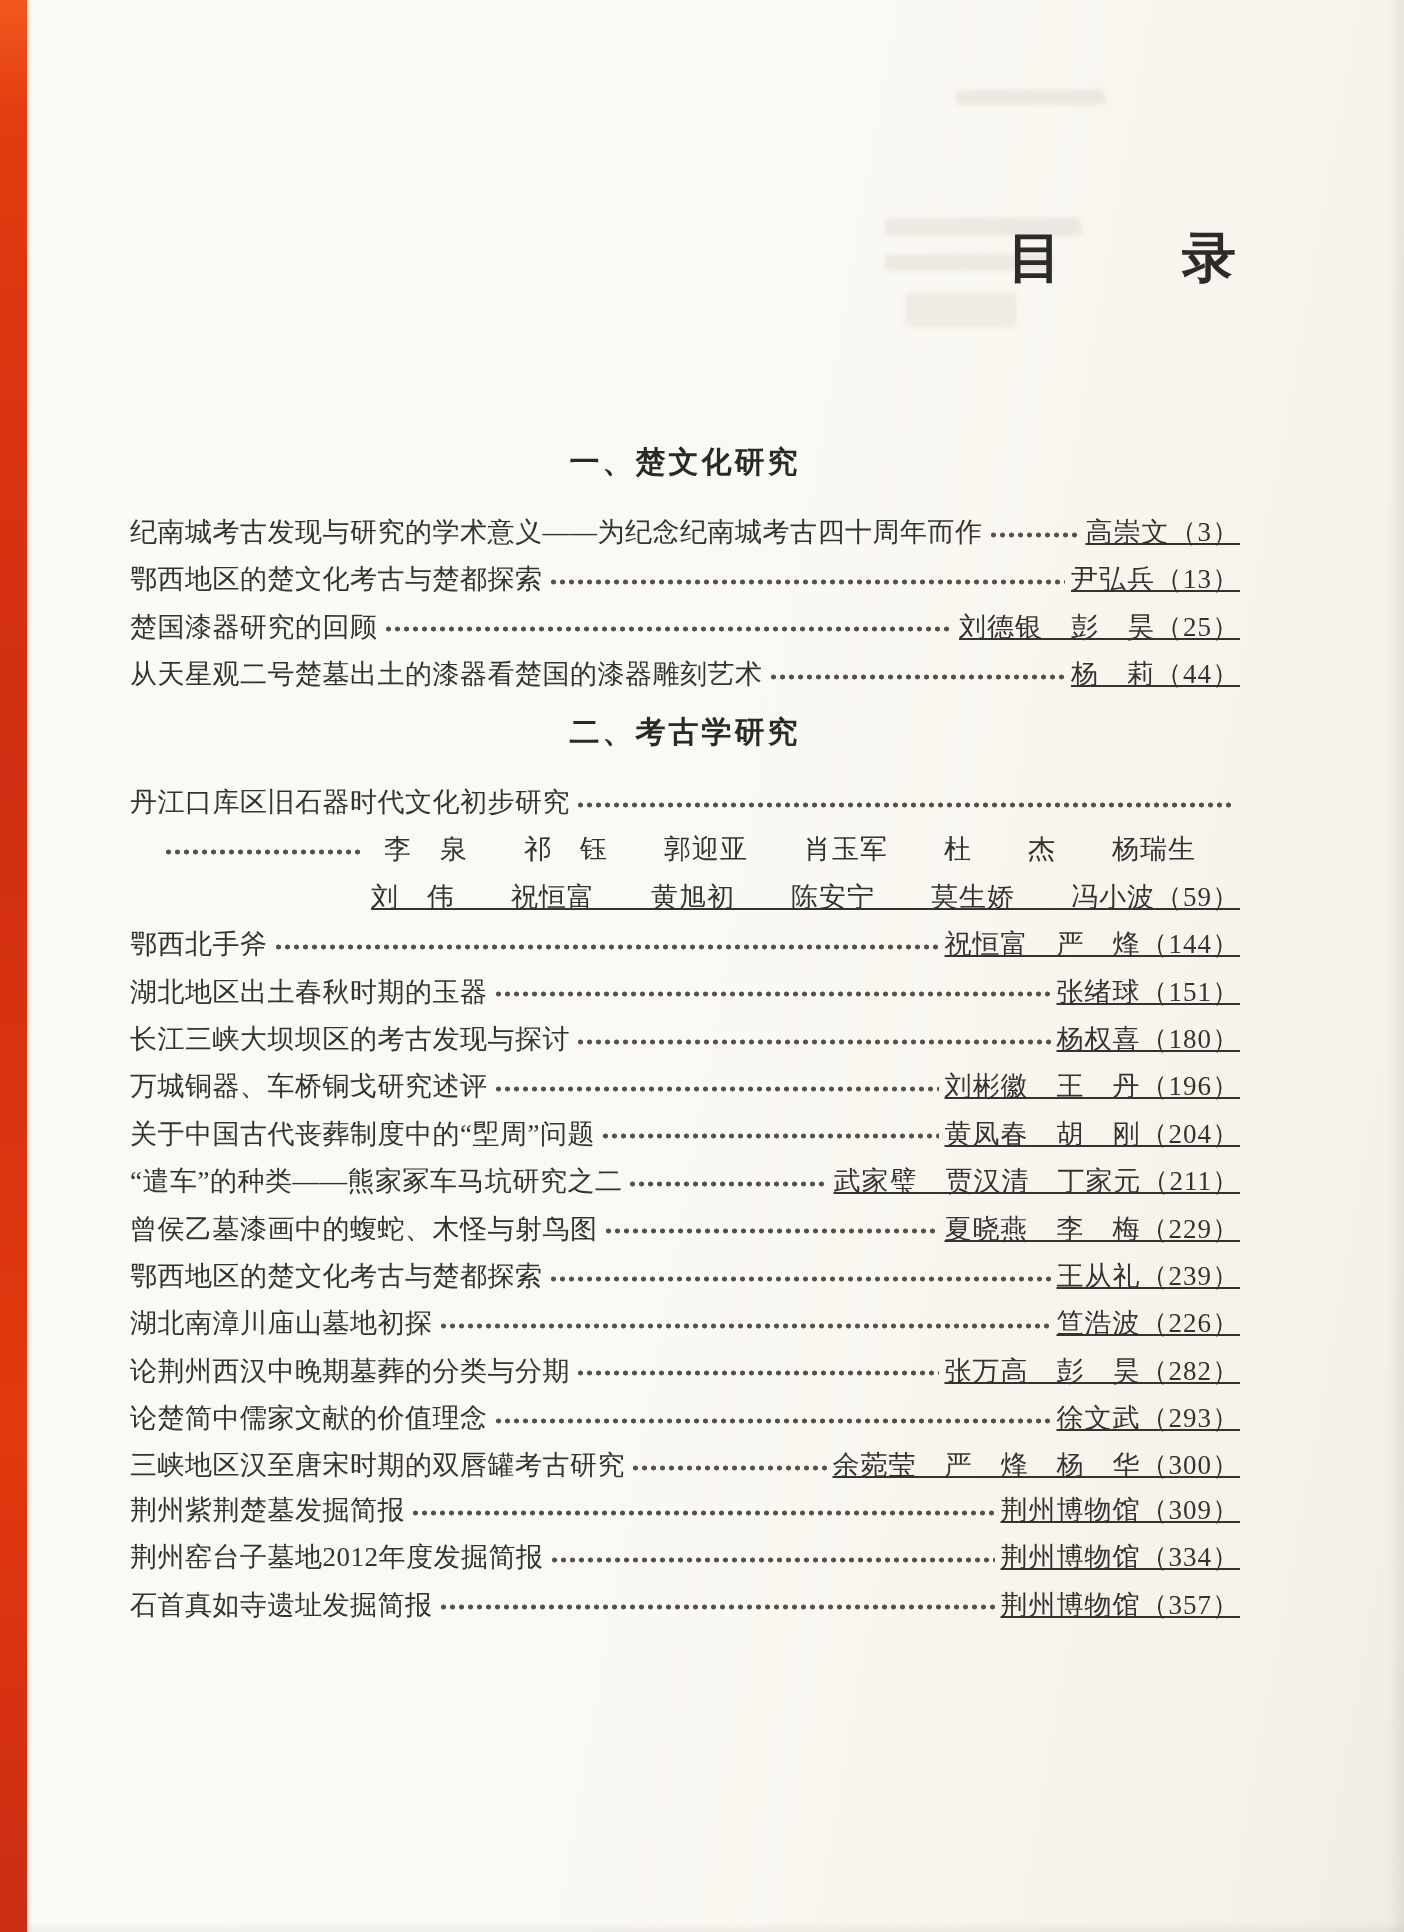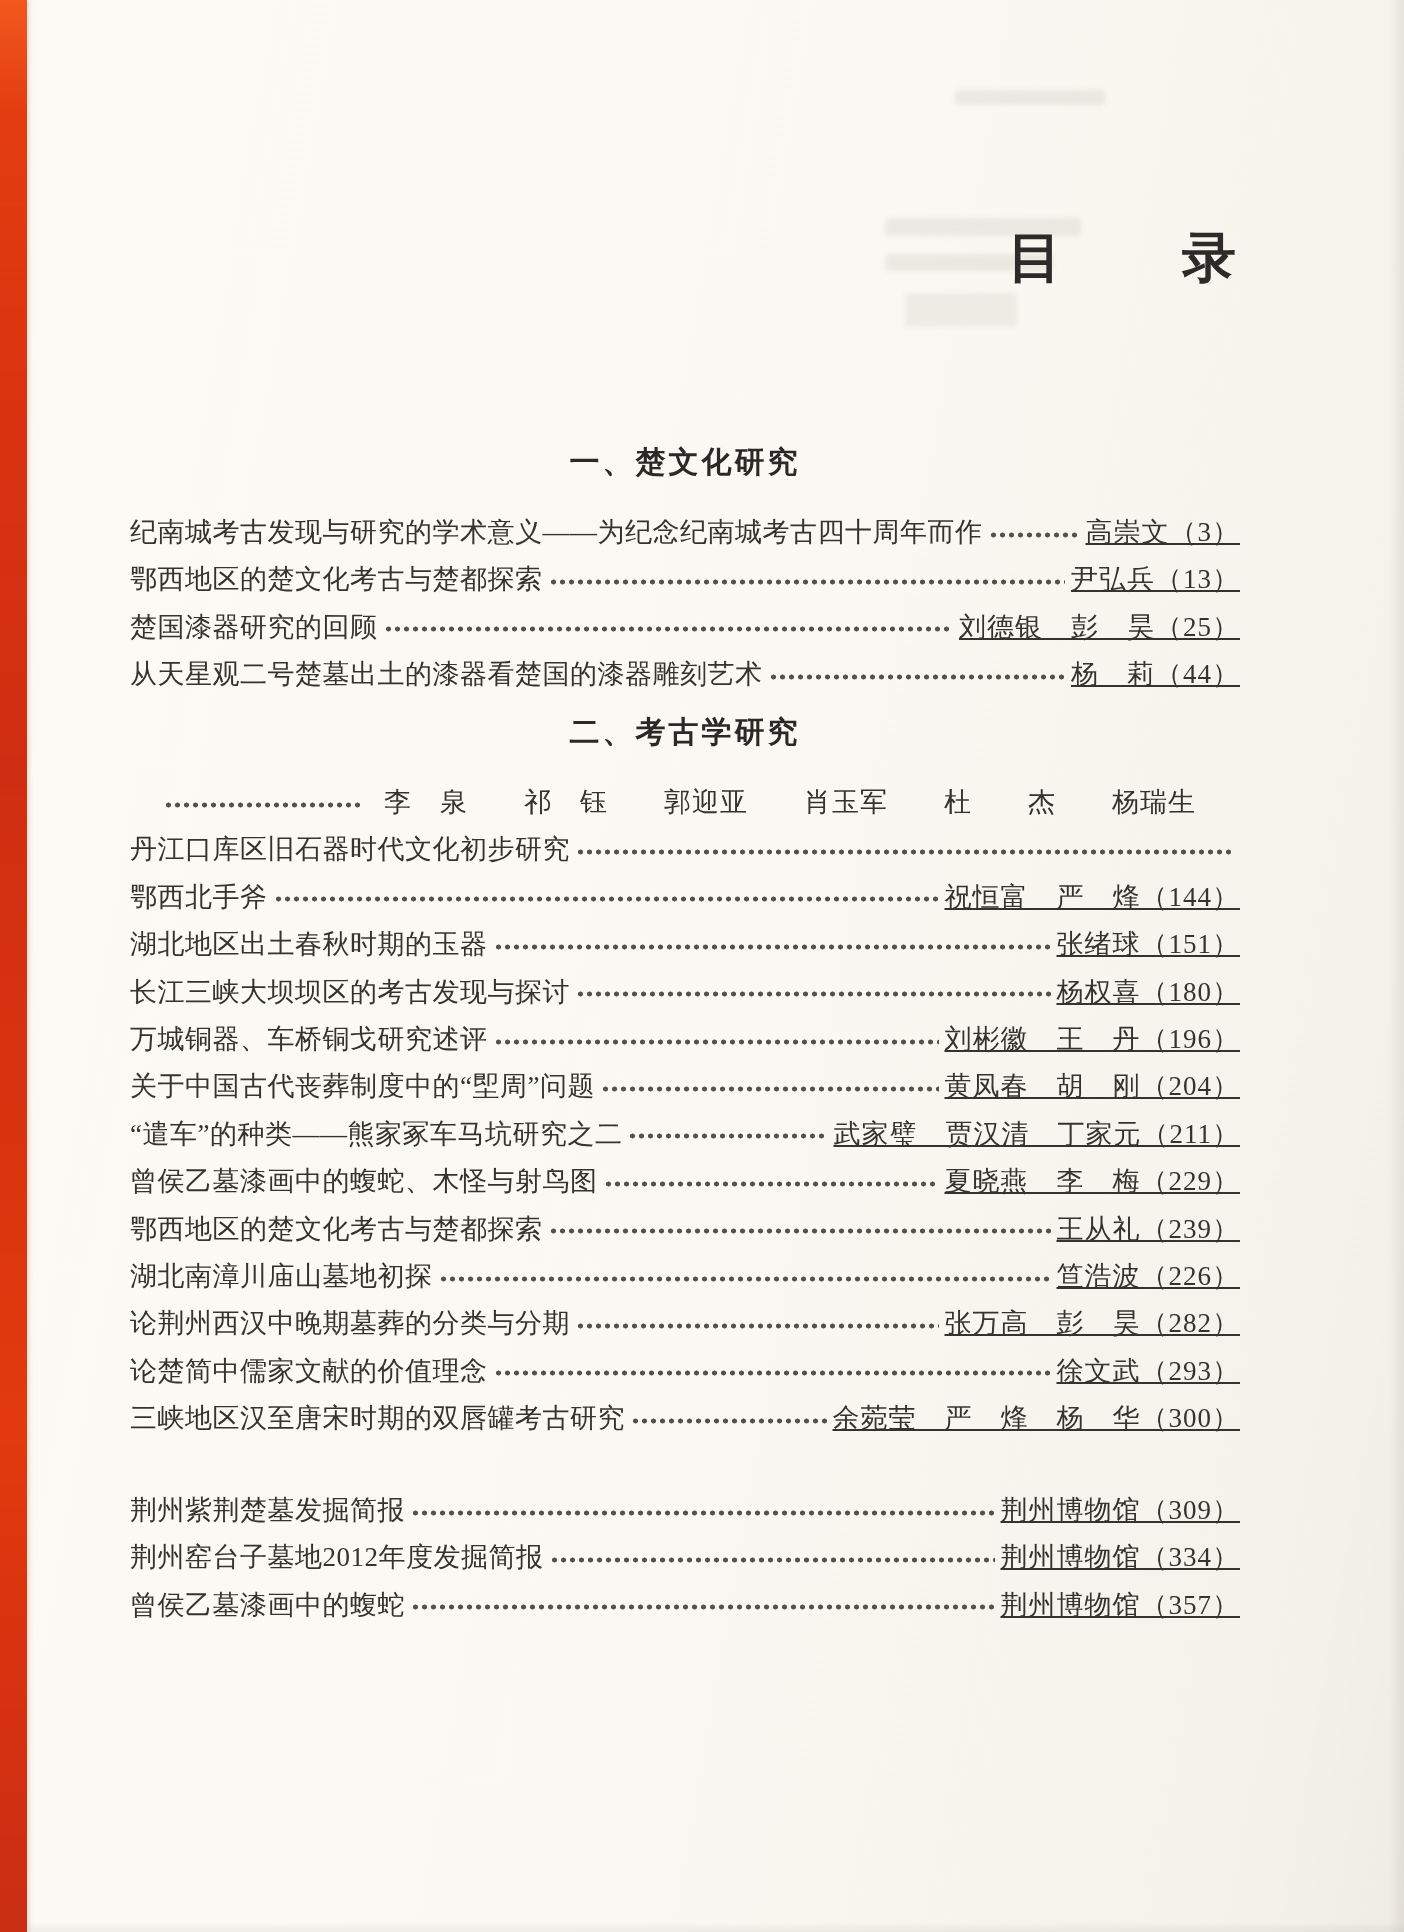--- a/index.html
+++ b/index.html
@@ -107,27 +107,30 @@
           <div class="toc-row row-entry">
             <span class="rt">从天星观二号楚墓出土的漆器看楚国的漆器雕刻艺术</span>
             <span class="leader"></span>
             <span class="tail">杨　莉（44）</span>
           </div>
         </div>
       </section>
       <section class="toc-section">
         <h2 class="toc-heading">二、考古学研究</h2>
         <div class="toc-rows">
+          <div class="toc-row row-title-dots">
+            <span class="rt">丹江口库区旧石器时代文化初步研究</span>
+            <span class="leader"></span>
+          </div>
           <div class="toc-row row-dots-authors">
             <span class="leader leader-fixed"></span>
             <span class="authors">李　泉　　祁　钰　　郭迎亚　　肖玉军　　杜　　杰　　杨瑞生</span>
           </div>
-          <div class="toc-row row-title-dots">
-            <span class="rt">丹江口库区旧石器时代文化初步研究</span>
-            <span class="leader"></span>
+          <div class="toc-row row-authors-only">
+            <span class="tail">刘　伟　　祝恒富　　黄旭初　　陈安宁　　莫生娇　　冯小波（59）</span>
           </div>
           <div class="toc-row row-entry">
             <span class="rt">鄂西北手斧</span>
             <span class="leader"></span>
             <span class="tail">祝恒富　严　烽（144）</span>
           </div>
           <div class="toc-row row-entry">
             <span class="rt">湖北地区出土春秋时期的玉器</span>
             <span class="leader"></span>
             <span class="tail">张绪球（151）</span>
@@ -190,20 +193,20 @@
             <span class="rt">荆州紫荆楚墓发掘简报</span>
             <span class="leader"></span>
             <span class="tail">荆州博物馆（309）</span>
           </div>
           <div class="toc-row row-entry">
             <span class="rt">荆州窑台子墓地2012年度发掘简报</span>
             <span class="leader"></span>
             <span class="tail">荆州博物馆（334）</span>
           </div>
           <div class="toc-row row-entry">
-            <span class="rt">曾侯乙墓漆画中的蝮蛇</span>
+            <span class="rt">石首真如寺遗址发掘简报</span>
             <span class="leader"></span>
             <span class="tail">荆州博物馆（357）</span>
           </div>
         </div>
       </section>
     </div>
 </div>
 
 </body></html>

